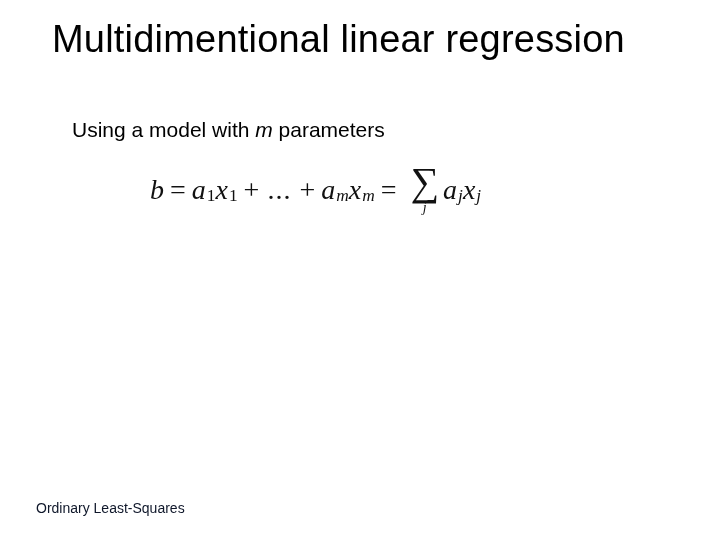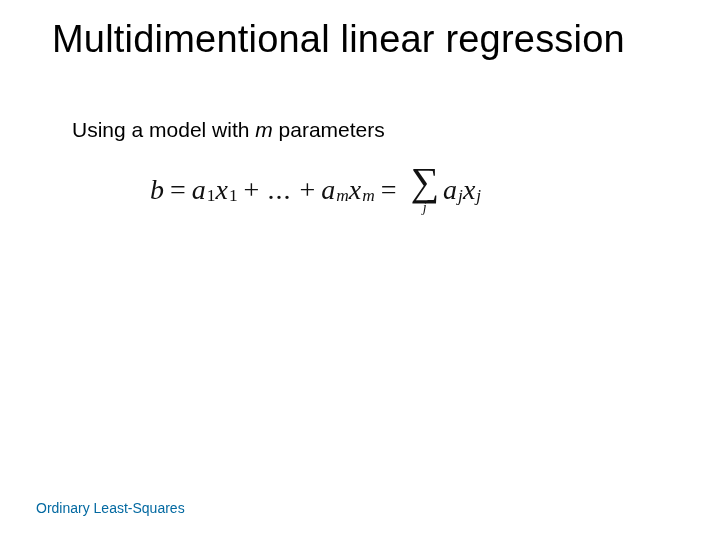--- a/index.html
+++ b/index.html
@@ -86,21 +86,21 @@
     font-size: 14px;
     font-style: italic;
     margin-top: 2px;
   }
   .footer {
     position: absolute;
     left: 36px;
     bottom: 24px;
     font-family: Arial, Helvetica, sans-serif;
     font-size: 14px;
-    color: #0369a1;
+    color: #0f172a;
   }
 </style>
 </head>
 <body>
 
 <div class="slide">
 
   <div class="title">Multidimentional linear regression</div>
 
   <div class="subtitle">

